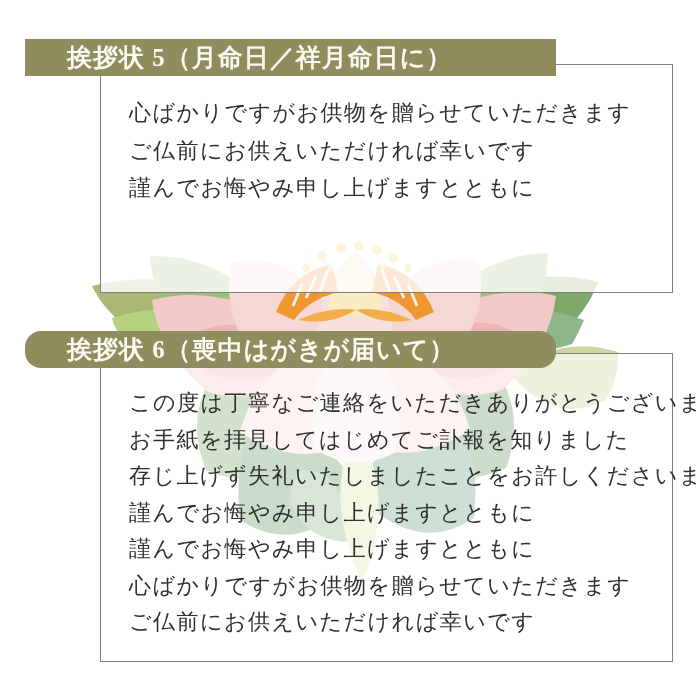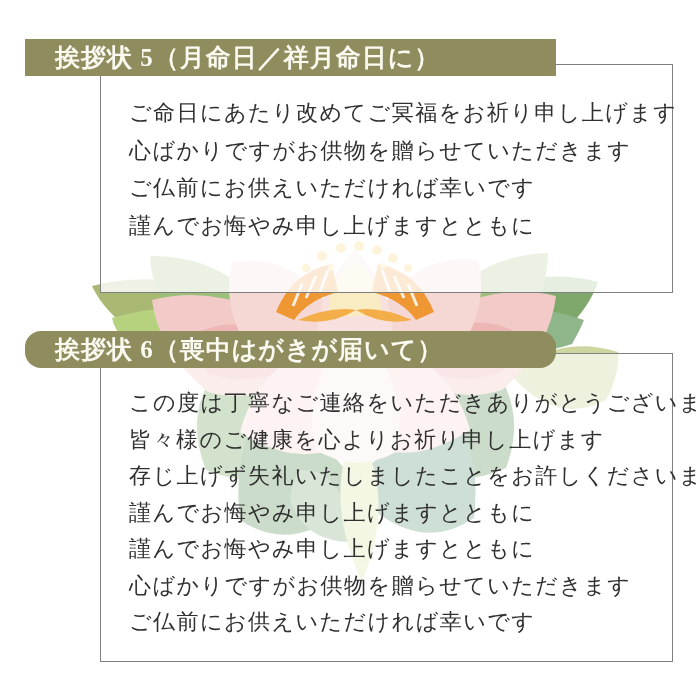--- a/index.html
+++ b/index.html
@@ -26,21 +26,21 @@
     white-space:nowrap;
   }
   .box-2 .msg-line{height:36.5px;line-height:36.5px;}
   .title-bar{
     position:absolute;left:25px;width:531px;height:37px;z-index:3;
     background:#8f8c5e;
     color:#fbfaf0;
     font-family:"Liberation Serif","DejaVu Serif",serif;
     font-size:25px;font-weight:600;letter-spacing:1px;
     line-height:37px;
-    padding-left:30px;box-sizing:border-box;
+    padding-left:42px;box-sizing:border-box;
     white-space:nowrap;
   }
   .title-bar.bar-1{top:39px;}
   .title-bar.bar-2{top:331px;border-radius:16px;}
 </style>
 </head>
 <body>
 
 <div class="stage">
 
@@ -98,34 +98,33 @@
       <circle cx="408" cy="268" r="4"></circle>
     </g>
     <g fill="#f6d87e">
       <circle cx="331" cy="268" r="3"></circle>
       <circle cx="383" cy="266" r="3"></circle>
     </g>
   </svg>
 
   <div class="msg-box box-1">
     <div class="msg-lines">
-      <div class="msg-line">ご命日にあたり改めてご冥福をお祈り申し上げます</div>
       <div class="msg-line">心ばかりですがお供物を贈らせていただきます</div>
       <div class="msg-line">ご仏前にお供えいただければ幸いです</div>
       <div class="msg-line">謹んでお悔やみ申し上げますとともに</div>
     </div>
   </div>
   <div class="title-bar bar-1">
     <span>挨拶状 5（月命日／祥月命日に）</span>
   </div>
 
   <div class="msg-box box-2">
     <div class="msg-lines">
       <div class="msg-line">この度は丁寧なご連絡をいただきありがとうございます</div>
-      <div class="msg-line">皆々様のご健康を心よりお祈り申し上げます</div>
+      <div class="msg-line">お手紙を拝見してはじめてご訃報を知りました</div>
       <div class="msg-line">存じ上げず失礼いたしましたことをお許しくださいませ</div>
       <div class="msg-line">謹んでお悔やみ申し上げますとともに</div>
       <div class="msg-line">謹んでお悔やみ申し上げますとともに</div>
       <div class="msg-line">心ばかりですがお供物を贈らせていただきます</div>
       <div class="msg-line">ご仏前にお供えいただければ幸いです</div>
     </div>
   </div>
   <div class="title-bar bar-2">
     <span>挨拶状 6（喪中はがきが届いて）</span>
   </div>

